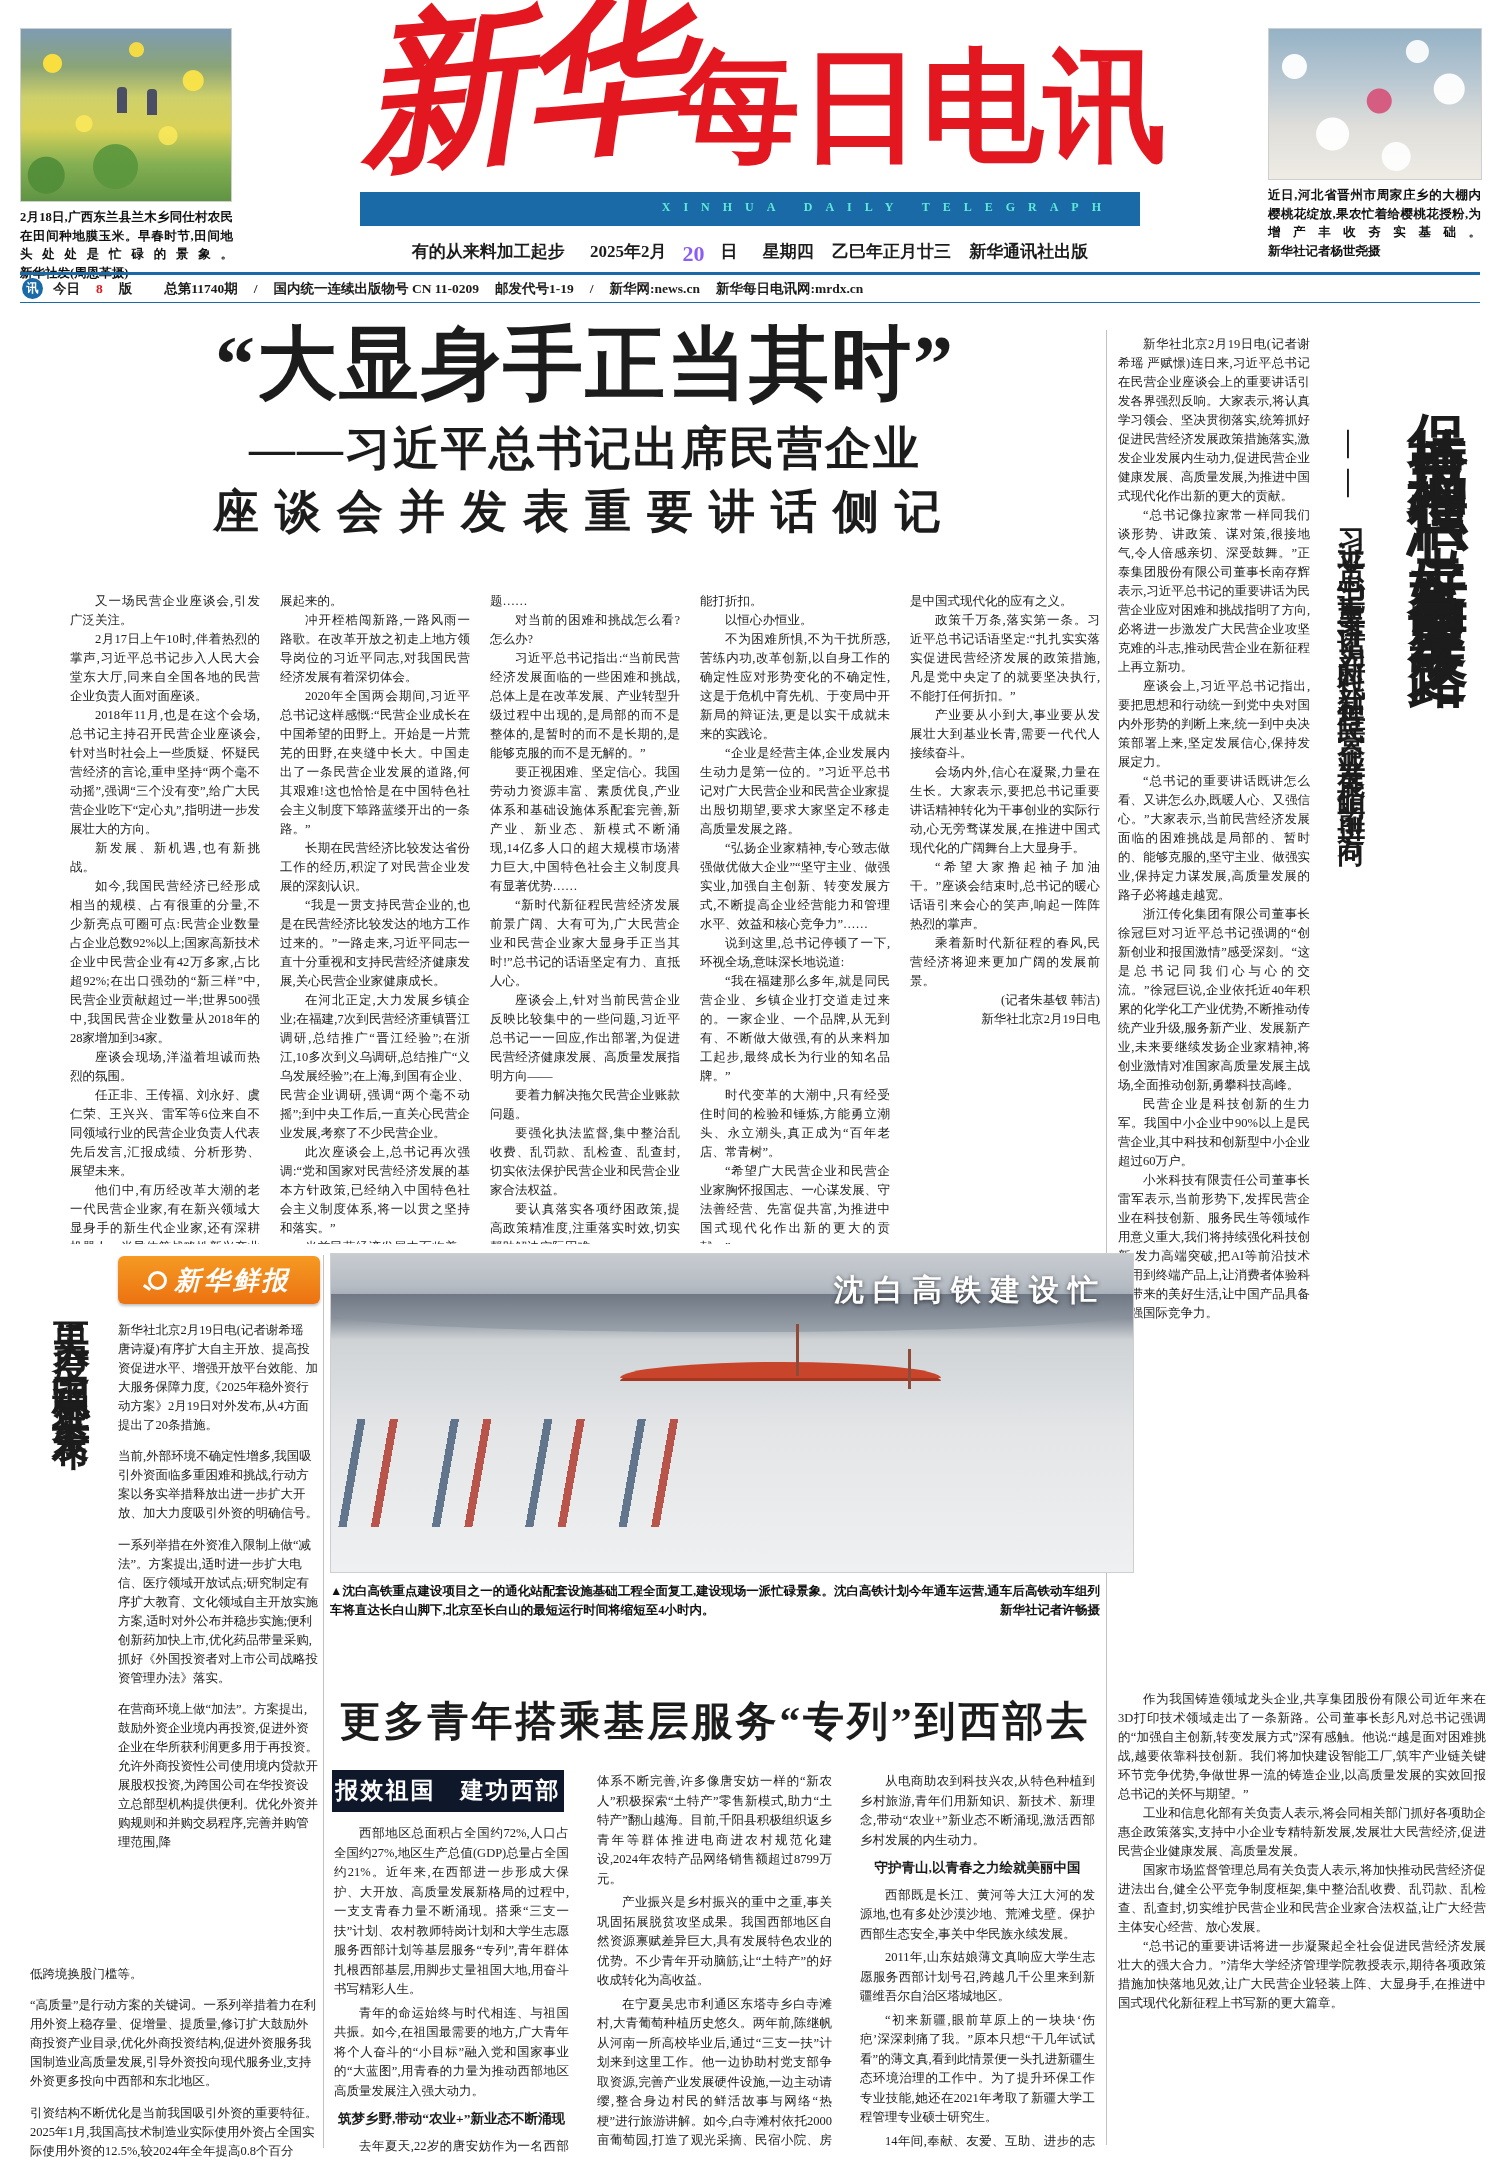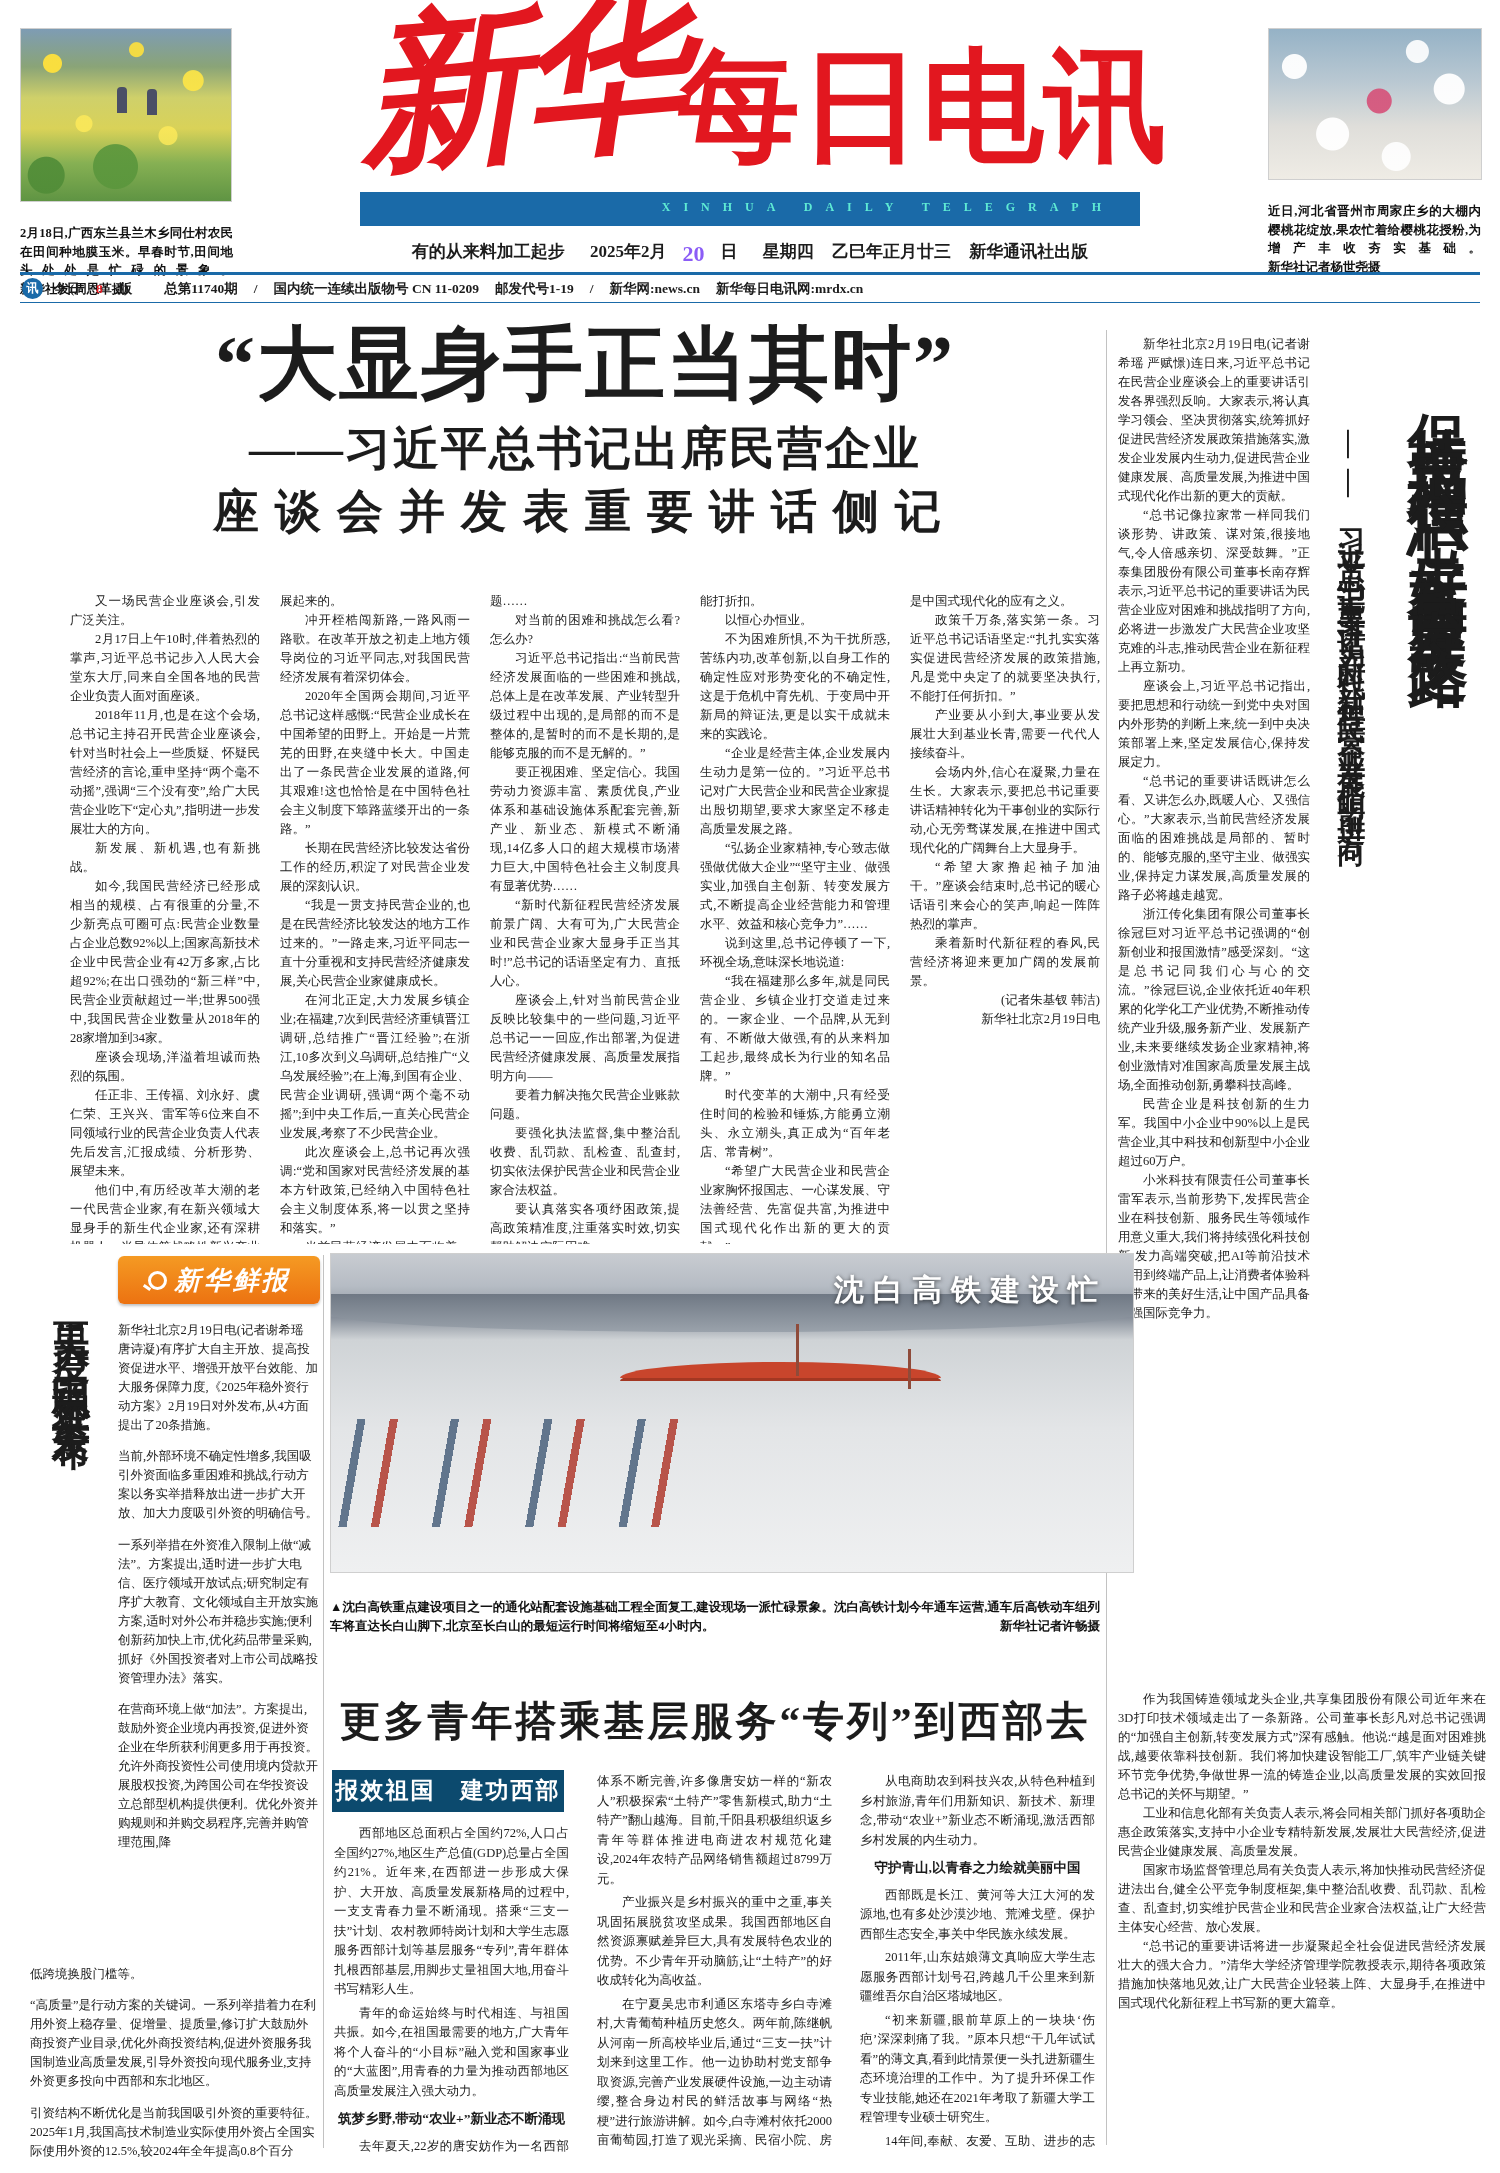--- a/index.html
+++ b/index.html
@@ -19,21 +19,21 @@
   .farmer{position:absolute;width:10px;height:26px;background:#4a4f66;border-radius:4px 4px 0 0;}
   .photoR{position:absolute;left:1268px;top:28px;width:212px;height:150px;border:1px solid #cfcfcf;
     background:linear-gradient(180deg,#95b2c6 0%,#b9c8d2 35%,#dfdeda 65%,#efece5 100%);overflow:hidden;}
   .photoR .blobs{position:absolute;inset:0;background:
     radial-gradient(circle at 12% 25%,rgba(255,255,255,.95) 0 12px,transparent 13px),
     radial-gradient(circle at 30% 70%,rgba(255,255,255,.95) 0 16px,transparent 17px),
     radial-gradient(circle at 60% 85%,rgba(255,255,255,.9) 0 14px,transparent 15px),
     radial-gradient(circle at 85% 40%,rgba(255,255,255,.95) 0 15px,transparent 16px),
     radial-gradient(circle at 70% 15%,rgba(255,255,255,.9) 0 11px,transparent 12px),
     radial-gradient(circle at 52% 48%,rgba(214,80,120,.9) 0 12px,transparent 13px);}
-  .cap{position:absolute;font-size:12.5px;line-height:18.5px;font-weight:bold;text-align:justify;color:#111;margin-top:16px;}
+  .cap{position:absolute;font-size:12.5px;line-height:18.5px;font-weight:bold;text-align:justify;color:#111;}
   .capL{left:20px;top:208px;width:213px;height:78px;}
   .capR{left:1268px;top:186px;width:213px;height:96px;}
   .credit{font-weight:bold;white-space:nowrap;}
   .mast{position:absolute;left:240px;top:16px;width:1020px;height:214px;}
   .band{position:absolute;left:120px;bottom:4px;width:780px;height:34px;background:#1a6aa8;}
   .bandtxt{position:absolute;right:26px;top:8px;color:#5eead4;font-size:12px;font-weight:bold;
            letter-spacing:13px;font-family:"Liberation Serif",serif;white-space:nowrap;}
   .script{position:absolute;left:118px;top:-16px;font-size:168px;line-height:1;color:#e2171f;
           font-weight:900;font-style:italic;transform:rotate(-5deg);letter-spacing:-8px;
           text-shadow:3px 3px 0 #fff,-3px -3px 0 #fff,3px -3px 0 #fff,-3px 3px 0 #fff;}
@@ -95,21 +95,21 @@
     repeating-linear-gradient(100deg,transparent 0 26px,#4a617c 26px 34px,transparent 34px 58px,#b03a2e 58px 66px,transparent 66px 92px);}
   .crane{position:absolute;width:3px;height:52px;background:#8f4b3a;}
   .overlayTitle{position:absolute;top:16px;right:26px;color:#fff;font-size:30px;font-weight:900;
         letter-spacing:9px;text-shadow:0 1px 4px rgba(0,0,0,.65);}
   .capC{position:absolute;left:330px;top:1582px;width:770px;height:58px;}
   .west-head{position:absolute;left:330px;top:1694px;width:770px;text-align:center;font-size:41px;
         font-weight:900;letter-spacing:3px;margin:0;white-space:nowrap;}
   .wcols{position:absolute;left:330px;top:1768px;width:770px;height:384px;display:flex;gap:20px;}
   .wcol{width:243px;height:384px;overflow:hidden;font-size:12.5px;line-height:19.5px;}
   .wcol p{margin:4px;text-indent:2em;text-align:justify;}
-  .kicker{width:232px;height:42px;background:#0c4a6e;color:#fff;font-size:23px;font-weight:900;
+  .kicker{width:232px;height:42px;background:#0f172a;color:#fff;font-size:23px;font-weight:900;
         display:flex;align-items:center;justify-content:center;letter-spacing:2px;margin:2px 0 12px 2px;}
 </style>
 </head>
 <body>
 
 <div class="page">
 
   <div class="photoL">
     <div class="dots"></div>
     <div class="farmer" style="left:96px;top:58px"></div>

